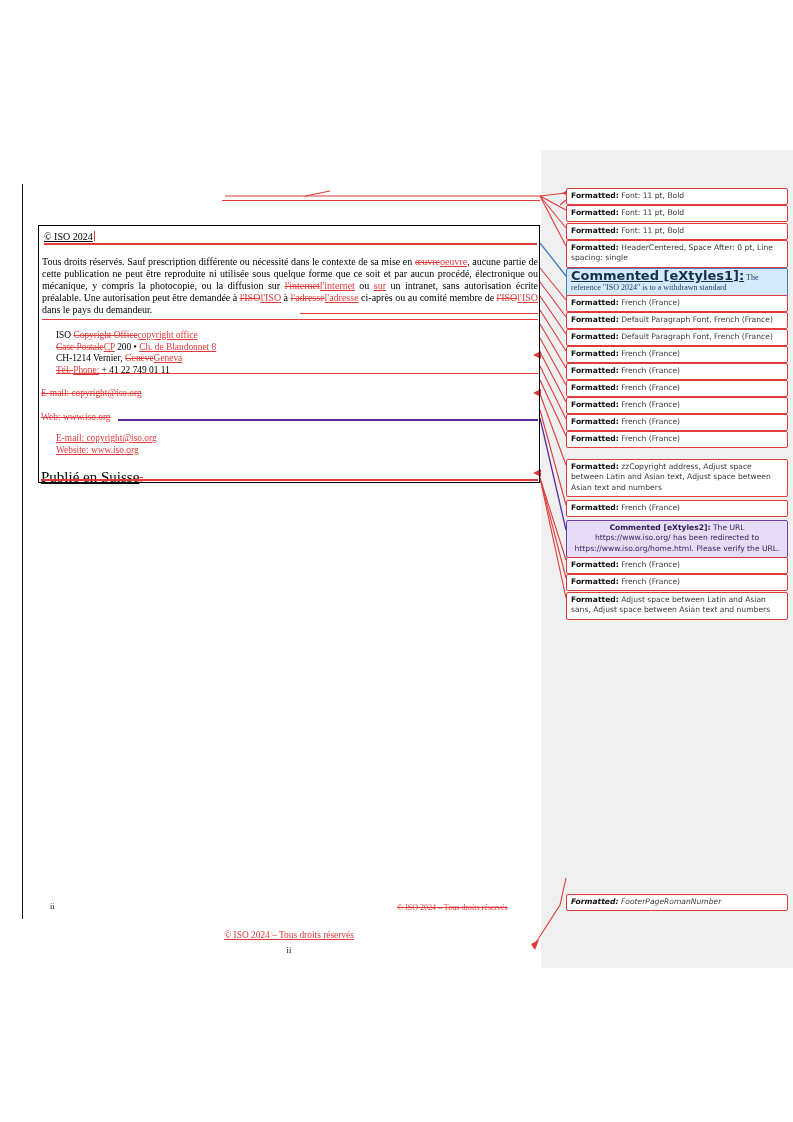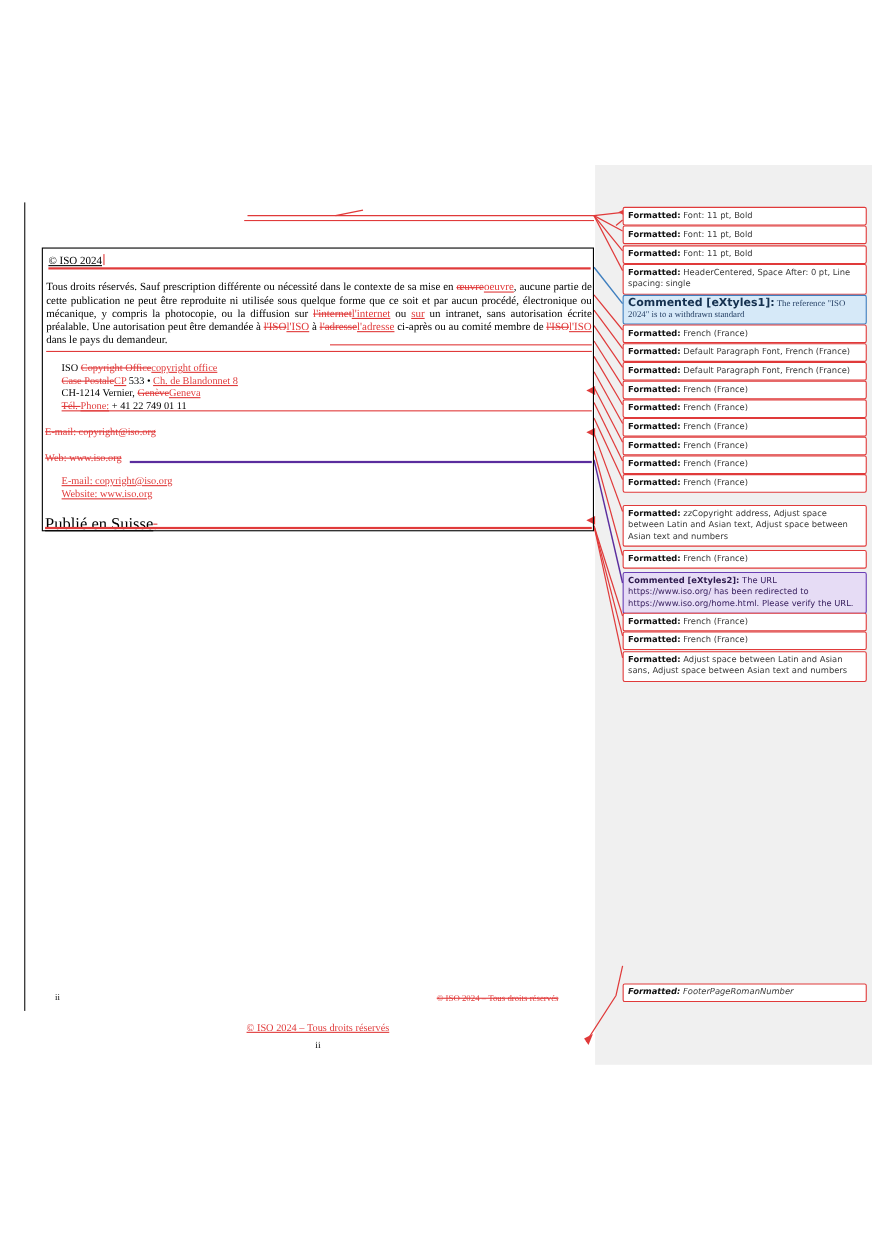--- a/index.html
+++ b/index.html
@@ -37,25 +37,26 @@
   }
   .balloon b{color:#111;font-weight:bold;}
   .balloon.comment{
     border-color:#3f7fbf;
     background:#d6e9f8;
     font-family:"Liberation Serif", serif;
     font-size:8px;
     line-height:10.2px;
     color:#1f3a5f;
   }
-  .balloon.comment b{color:#14304f;font-family:"DejaVu Sans",sans-serif;font-size:10px;}
+  .balloon.comment b{color:#14304f;font-family:"DejaVu Sans",sans-serif;font-size:13px;text-decoration:underline;}
   .balloon.comment2{
     border-color:#6a3fb5;
     background:#e6dcf5;
     color:#3a2260;
+    text-align:center;
   }
   .balloon.comment2 b{color:#2d1a4d;}
 
   
   .doc-title{
     position:absolute;left:38px;top:185px;width:502px;
     text-align:center;
     font-family:"Liberation Serif", serif;
     font-size:11.5px;font-weight:bold;color:#000;
     letter-spacing:0.1px;
@@ -200,21 +201,21 @@
   <div class="rule2" style="left:44px;top:243px;width:493px;"></div>
 
   <div class="bodytext">
     <span>Tous droits réservés. Sauf prescription différente ou nécessité dans le contexte de sa mise en </span><span class="del">œuvre</span><span class="ins">oeuvre</span><span>, aucune partie de cette publication ne peut être reproduite ni utilisée sous quelque forme que ce soit et par aucun procédé, électronique ou mécanique, y compris la photocopie, ou la diffusion sur </span><span class="del">l'internet</span><span class="ins">l'internet</span><span> ou </span><span class="ins">sur</span><span> un intranet, sans autorisation écrite préalable. Une autorisation peut être demandée à </span><span class="del">l'ISO</span><span class="ins">l'ISO</span><span> à </span><span class="del">l'adresse</span><span class="ins">l'adresse</span><span> ci-après ou au comité membre de </span><span class="del">l'ISO</span><span class="ins">l'ISO</span><span> dans le pays du demandeur.</span>
   </div>
   <div class="rule" style="left:300px;top:313px;width:238px;"></div>
   <div class="rule" style="left:42px;top:319px;width:496px;"></div>
 
   <div class="addr">
     <div><span>ISO </span><span class="del">Copyright Office</span><span class="ins">copyright office</span></div>
-    <div><span class="del">Case Postale</span><span class="ins">CP</span><span> 533 • </span><span class="ins">Ch. de Blandonnet 8</span></div>
+    <div><span class="del">Case Postale</span><span class="ins">CP</span><span> 200 • </span><span class="ins">Ch. de Blandonnet 8</span></div>
     <div><span>CH-1214 Vernier, </span><span class="del">Genève</span><span class="ins">Geneva</span></div>
     <div><span class="del">Tél. </span><span class="ins">Phone:</span><span> + 41 22 749 01 11</span></div>
   </div>
   <div class="rule" style="left:56px;top:373px;width:482px;"></div>
 
   <div class="emailold">
     <span class="del">E-mail: copyright@iso.org</span>
   </div>
   <div class="webold">
     <span class="del">Web: www.iso.org</span>

